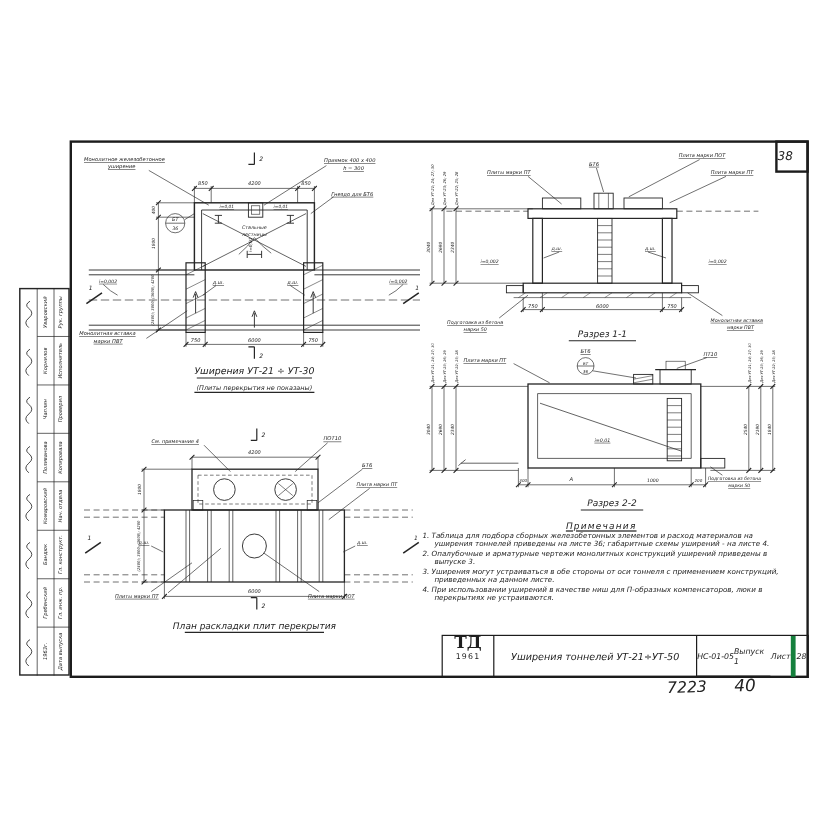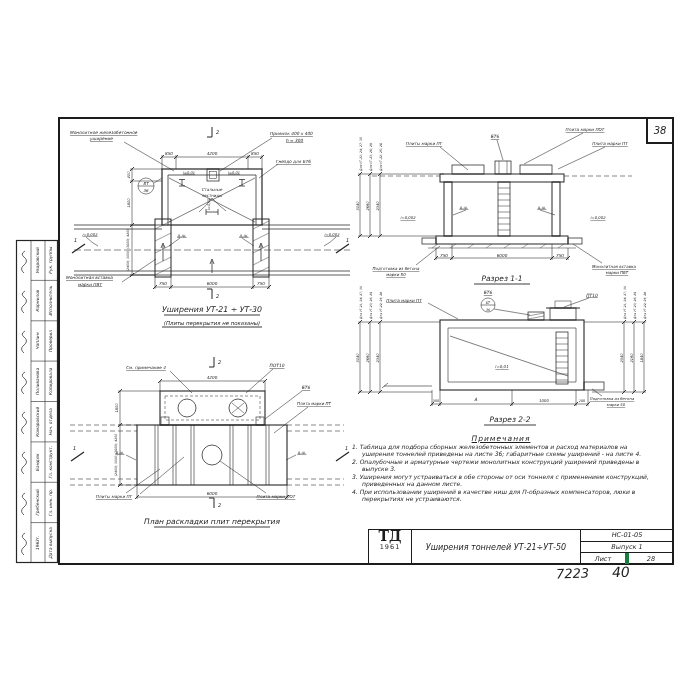--- a/index.html
+++ b/index.html
@@ -3,35 +3,35 @@
 <meta charset="utf-8">
 <style>
   html,body{margin:0;padding:0}
   body{
     width:700px;height:700px;position:relative;background:#ffffff;
     font-family:"DejaVu Sans",sans-serif;color:#1e1e1e;overflow:hidden
   }
   .abs{position:absolute}
   #frame{left:58px;top:117px;width:616px;height:448px;border:2px solid #1c1c1c;box-sizing:border-box}
   #corner-box{left:646px;top:117px;width:28px;height:27px;border:2px solid #1c1c1c;box-sizing:border-box;
-    display:flex;align-items:center;justify-content:center;font-style:italic;font-size:10px}
+    display:flex;align-items:center;font-style:italic;font-size:10px}
   svg{position:absolute;overflow:visible}
   svg text{font-family:"DejaVu Sans",sans-serif;font-style:italic;fill:#1d1d1d}
   .ul{text-decoration:underline}
   
   #notes{left:352px;top:434px;width:298px;font-style:italic}
   #notes .hd{text-align:center;font-size:7.5px;text-decoration:underline;margin-bottom:0;letter-spacing:1px}
   #notes .it{font-size:6px;line-height:7px;padding-left:10px;text-indent:-10px;margin-bottom:1px}
   
   #tblock{left:368px;top:529px;width:306px;height:36px;border:1.5px solid #1c1c1c;box-sizing:border-box;display:flex}
   #tblock .logo{width:42px;border-right:1.2px solid #1c1c1c;display:flex;flex-direction:column;align-items:center;justify-content:flex-start}
   #tblock .logo .td{font-family:"DejaVu Serif",serif;font-weight:bold;font-size:14px;line-height:13px}
   #tblock .logo .yr{font-size:6.5px;letter-spacing:1px}
   #tblock .ttl{flex:1;display:flex;align-items:center;justify-content:center;font-style:italic;font-size:8px;border-right:1.2px solid #1c1c1c;text-align:center}
-  #tblock .right{width:92px;display:flex;flex-direction:column}
+  #tblock .right{width:92px;display:flex;}
   #tblock .right .r{flex:1;display:flex;align-items:center;justify-content:center;font-style:italic;font-size:6.5px;border-bottom:1px solid #1c1c1c}
   #tblock .right .r:last-child{border-bottom:none}
   #tblock .right .half{flex:1;display:flex;align-items:center;justify-content:center;height:100%}
   #tblock .right .half:first-child{border-right:4px solid #15803d}
   
   .hand{font-style:italic;transform:rotate(-2deg);color:#222}
   #hw1{left:556px;top:566px;font-size:13px}
   #hw2{left:612px;top:564px;font-size:14px}
 </style>
 </head>

